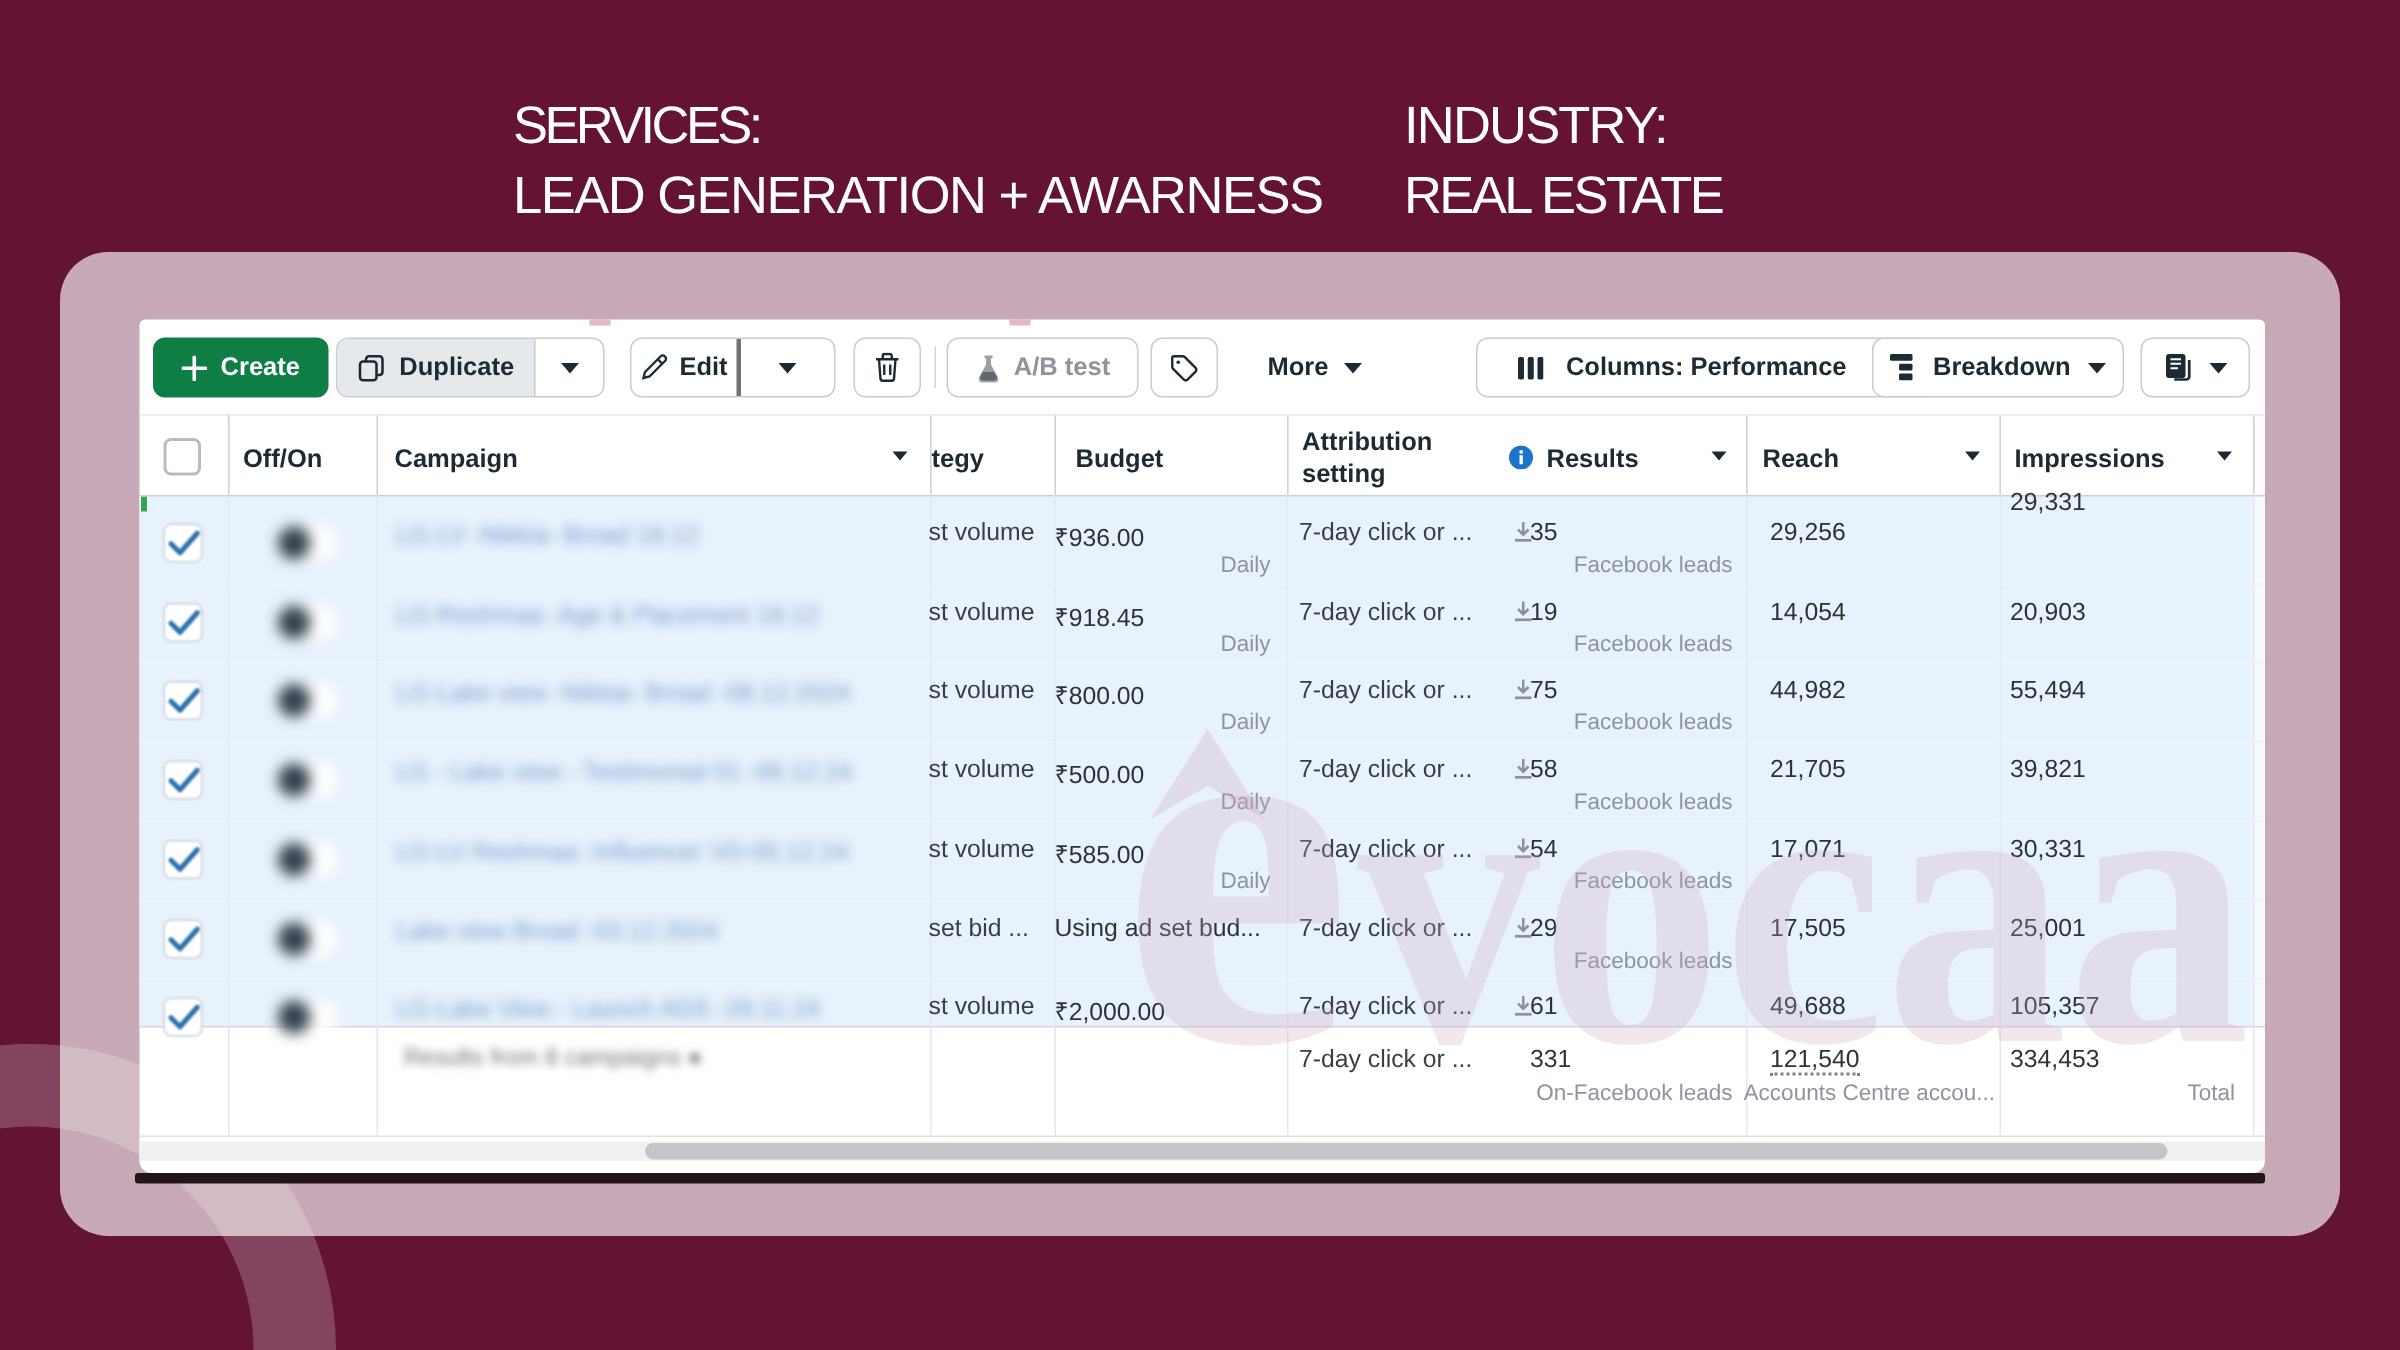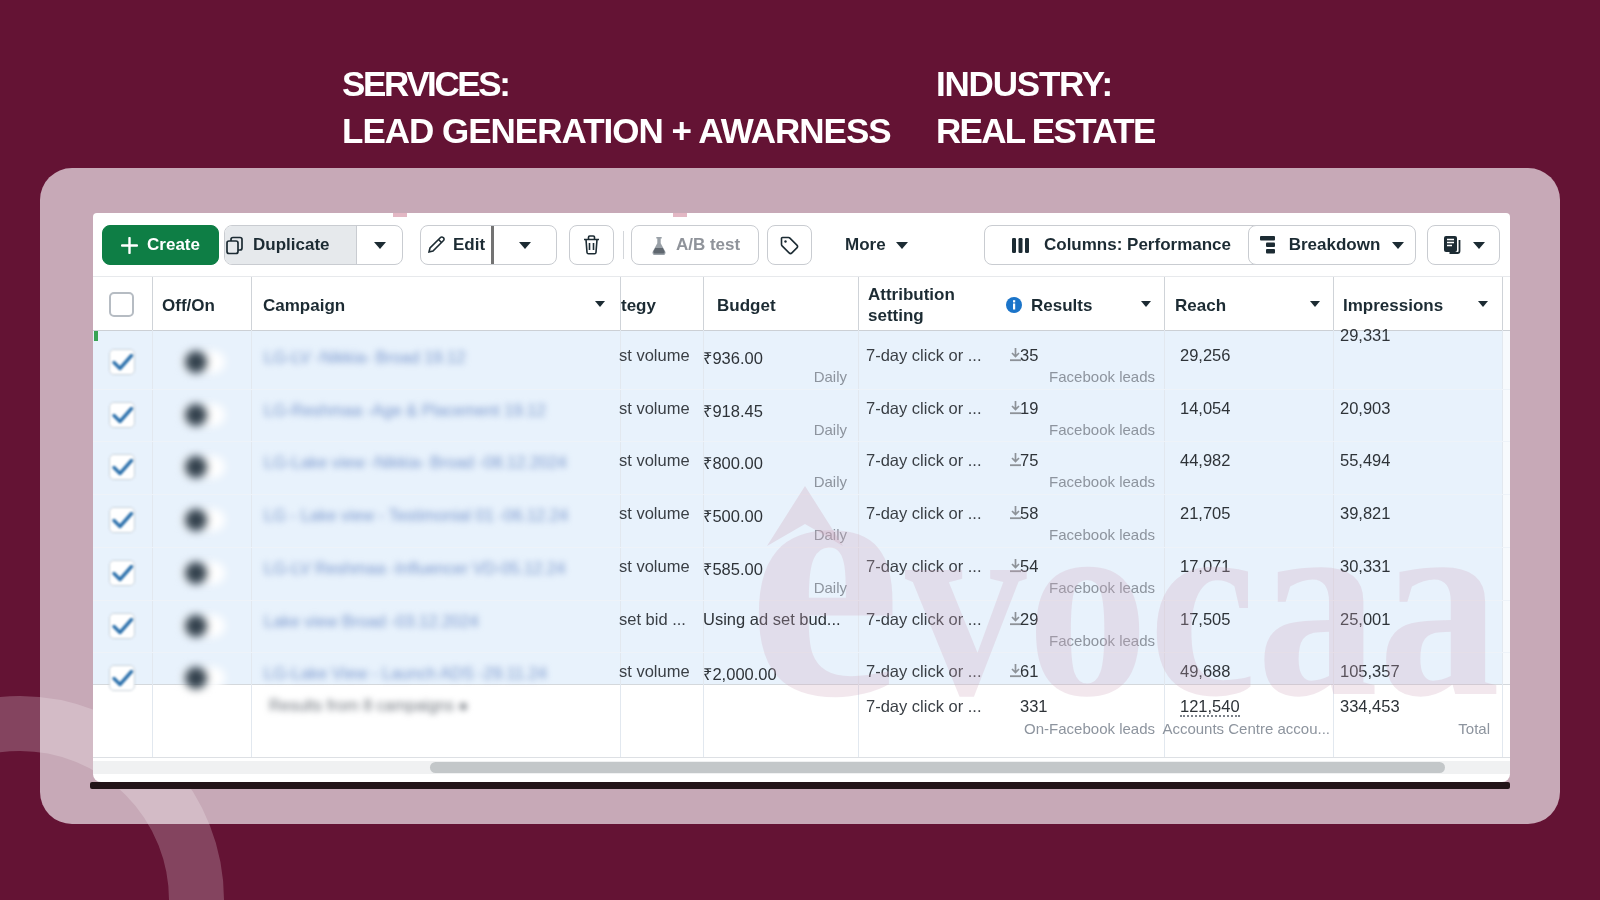--- a/index.html
+++ b/index.html
@@ -1,17 +1,17 @@
 <!DOCTYPE html>
 <html><head><meta charset="utf-8"><style>
 *{margin:0;padding:0;box-sizing:border-box}
 html,body{width:1600px;height:900px;overflow:hidden}
 body{background:#641334;font-family:"Liberation Sans",sans-serif;position:relative}
 .abs{position:absolute}
-.hl{color:#fff;font-weight:bold;font-size:35px;line-height:35px}
+.hl{color:#fff;font-weight:normal;font-size:35px;line-height:35px}
 #panel{left:40px;top:168px;width:1520px;height:656px;background:#c7a9b7;border-radius:32px}
 #ring{left:-184px;top:696px;width:408px;height:408px;border-radius:50%;border:55px solid rgba(255,255,255,.21)}
 #shot{left:93px;top:213px;width:1417px;height:569px;background:#fff;border-radius:4px 4px 8px 8px}
 #blackbar{left:90px;top:782px;width:1420px;height:7px;background:#221418;border-radius:2px}
 .btn{position:absolute;top:225px;height:40px;background:#fff;border:1px solid #c9ccd1;border-radius:8px;color:#1c2b33;font-size:17px;font-weight:bold;display:flex;align-items:center;justify-content:center}
 .car{display:inline-block;width:0;height:0;border-left:6px solid transparent;border-right:6px solid transparent;border-top:7px solid #1c2b33}
 .hcar{position:absolute;width:0;height:0;border-left:5px solid transparent;border-right:5px solid transparent;border-top:6px solid #1c2b33}
 .hdr{position:absolute;top:296px;font-size:17px;font-weight:bold;color:#1c2b33}
 .vline{position:absolute;top:279px;width:1px;height:478px;background:#e2e8ef}
 .rline{position:absolute;left:93px;width:1417px;height:1px;background:#eef3f9}
@@ -42,21 +42,21 @@
   <text x="148" y="264" font-family="Liberation Serif, serif" font-weight="bold" font-size="270" fill="rgba(208,168,188,.27)" textLength="595" lengthAdjust="spacingAndGlyphs">vocaa</text>
   </svg>
 </div>
 <div class="abs" style="left:393px;top:213px;width:14px;height:4px;background:#e3b7c4"></div>
 <div class="abs" style="left:673px;top:213px;width:14px;height:4px;background:#e3b7c4"></div>
 <div class="btn" style="left:102px;width:117px;background:#0e7e45;border-color:#0e7e45;color:#fff;gap:9px">
 <svg width="17" height="17" viewBox="0 0 17 17">
       <path d="M8.5 1v15M1 8.5h15" stroke="#fff" stroke-width="2.4" stroke-linecap="round"></path>
     </svg>Create</div>
 <div class="btn" style="left:224px;width:179px;padding:0;overflow:hidden">
-<div style="width:132px;height:100%;background:#e6e9ec;display:flex;align-items:center;gap:9px;border-right:1px solid #c9ccd1">
+<div style="width:132px;height:100%;background:#e6e9ec;display:flex;align-items:center;justify-content:center;gap:9px;border-right:1px solid #c9ccd1">
 <svg width="19" height="19" viewBox="0 0 19 19">
         <rect x="6" y="1.5" width="11" height="12.5" rx="2" fill="none" stroke="#1c2b33" stroke-width="1.7"></rect>
         <rect x="2" y="5" width="11" height="12.5" rx="2" fill="#e6e9ec" stroke="#1c2b33" stroke-width="1.7"></rect>
       </svg>
 Duplicate</div>
     <div style="flex:1;display:flex;align-items:center;justify-content:center">
       <span class="car"></span>
     </div>
   </div>
 <div class="btn" style="left:420px;width:137px;padding:0;overflow:hidden">

